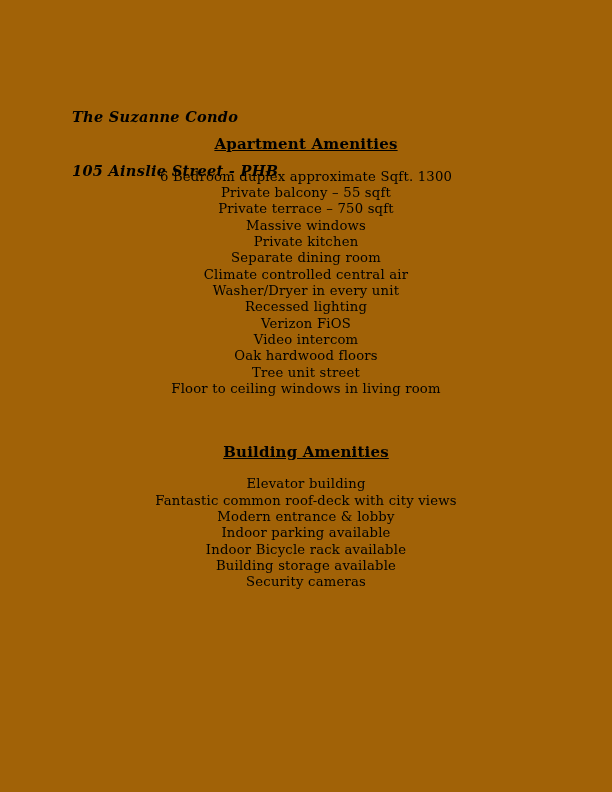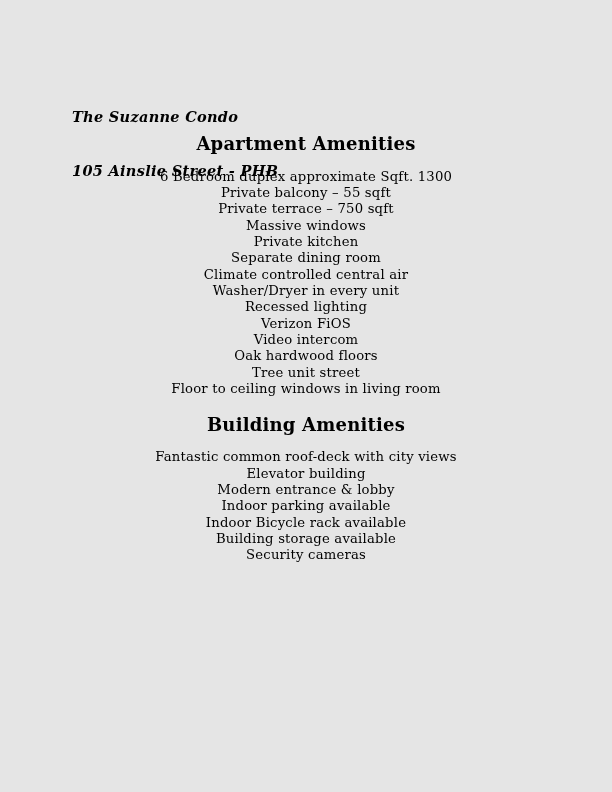--- a/index.html
+++ b/index.html
@@ -8,21 +8,21 @@
     height: 792px;
     background: #ffffff;
     position: relative;
     font-family: "DejaVu Serif", serif;
     color: #000000;
     overflow: hidden;
   }
   .page {
     position: absolute;
     inset: 0;
-    background: #e5e5e5;
+    background: #a16207;
   }
   .doc-header {
     position: absolute;
     left: 72px;
     top: 71px;
     font-size: 14.5px;
     line-height: 18.3px;
     font-weight: 700;
     font-style: italic;
     letter-spacing: 0.3px;
@@ -33,25 +33,26 @@
     left: 72px;
     right: 72px;
     top: 136px;
     text-align: center;
     font-size: 13.2px;
     line-height: 16.35px;
     letter-spacing: 0.2px;
   }
   .section-title {
     font-weight: 700;
-    font-size: 18px;
+    text-decoration: underline;
+    font-size: 15px;
     margin: 0 0 16.35px 0; 
   }
   .section-title.second {
-    margin-top: 19px; 
+    margin-top: 46px; 
     text-align: center;
   }
   .amenity-line {
     white-space: pre;
   }
   .doc-footer {
     position: absolute;
     left: 72px;
     top: 743px;
     font-family: "DejaVu Sans", sans-serif;
@@ -86,22 +87,22 @@
     <div class="amenity-line">Washer/Dryer in every unit</div>
     <div class="amenity-line">Recessed lighting</div>
     <div class="amenity-line">Verizon FiOS</div>
     <div class="amenity-line">Video intercom</div>
     <div class="amenity-line">Oak hardwood floors</div>
     <div class="amenity-line">Tree unit street</div>
     <div class="amenity-line">Floor to ceiling windows in living room</div>
 
     <div class="section-title second">Building Amenities</div>
 
+    <div class="amenity-line">Elevator building</div>
     <div class="amenity-line">Fantastic common roof-deck with city views</div>
-    <div class="amenity-line">Elevator building</div>
     <div class="amenity-line">Modern entrance &amp; lobby</div>
     <div class="amenity-line">Indoor parking available</div>
     <div class="amenity-line">Indoor Bicycle rack available</div>
     <div class="amenity-line">Building storage available</div>
     <div class="amenity-line">Security cameras</div>
 
   </div>
 
 
 </div>

